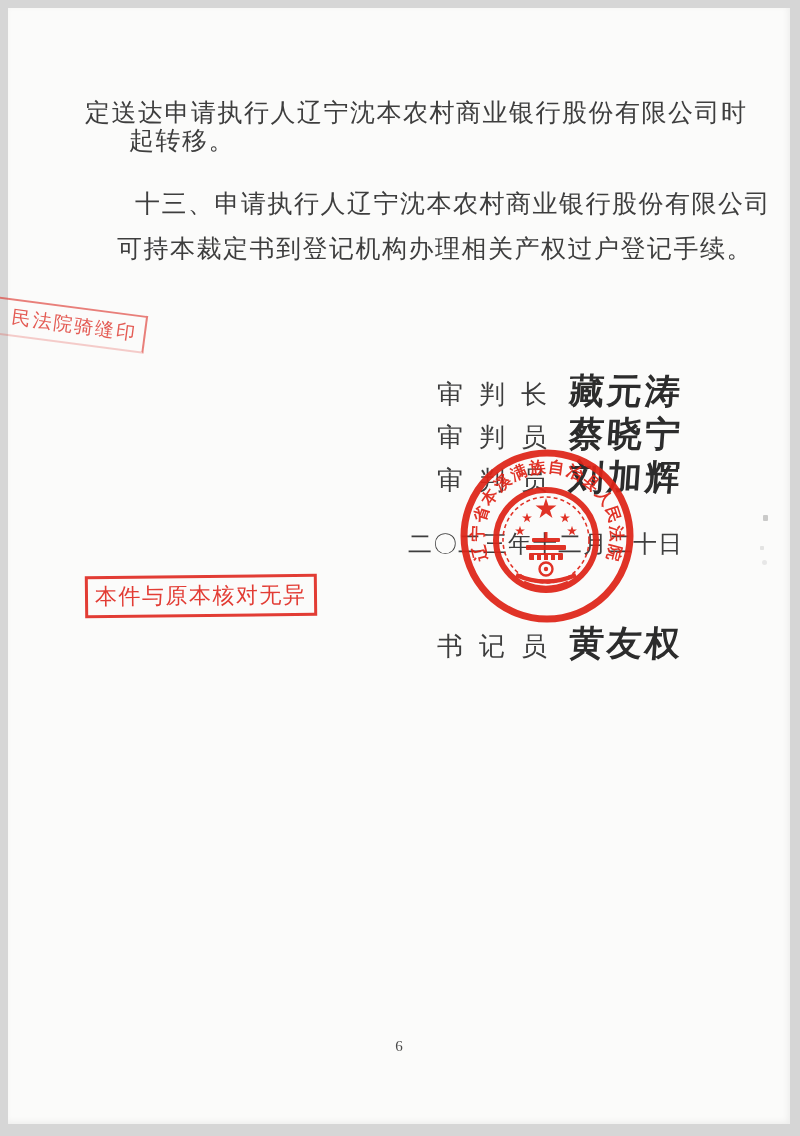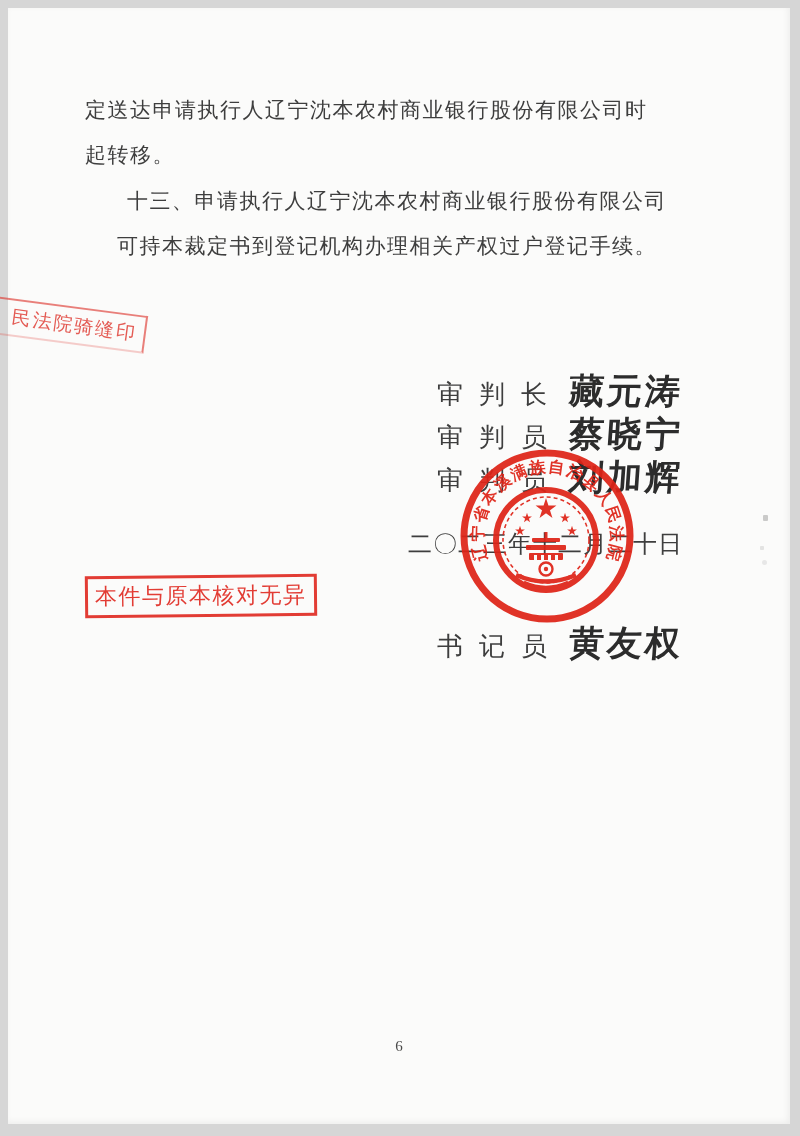--- a/index.html
+++ b/index.html
@@ -19,27 +19,27 @@
     left: 8px; top: 8px;
     width: 782px; height: 1116px;
     background: #fbfbfa;
     box-shadow: inset -2px -2px 6px rgba(0,0,0,0.06);
   }
   
   .bodyline {
     position: absolute;
     left: 77px;
     width: 650px;
-    font-size: 21px;
+    font-size: 25px;
     letter-spacing: 1.5px;
     color: #3e3e3e;
     white-space: nowrap;
   }
   #line1 { top: 88px; }
-  #line2 { top: 133px; }
+  #line2 { top: 116px; margin-left: 44px; }
   #line3 { top: 179px; text-indent: 2em; font-family: Liberation Mono, monospace; }
   #line4 { top: 224px; margin-left: 32px; }
 
   
   .seam-stamp {
     position: absolute;
     left: -14px; top: 288px;
     transform: rotate(7.5deg);
     transform-origin: left center;
     color: rgba(223, 62, 54, 0.85);

